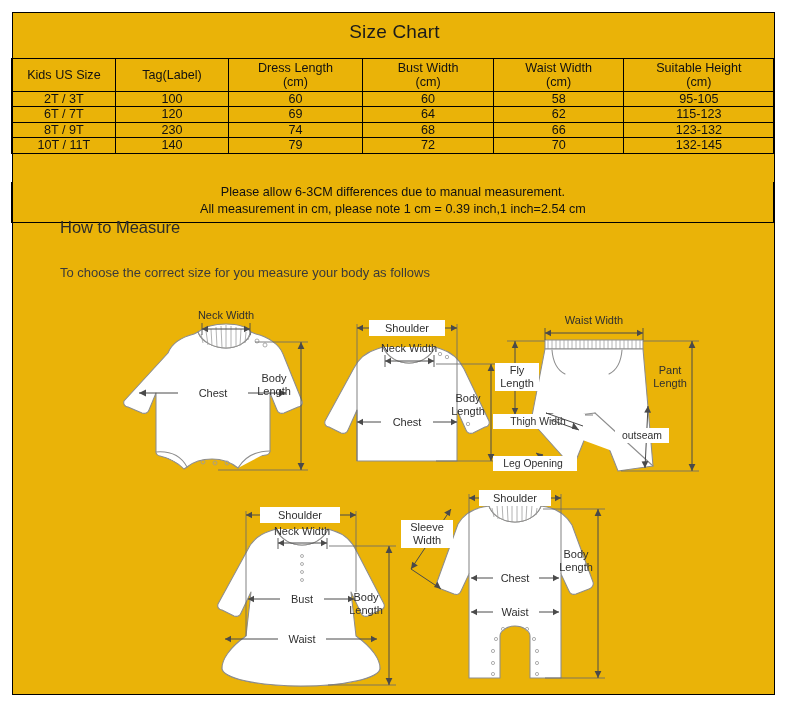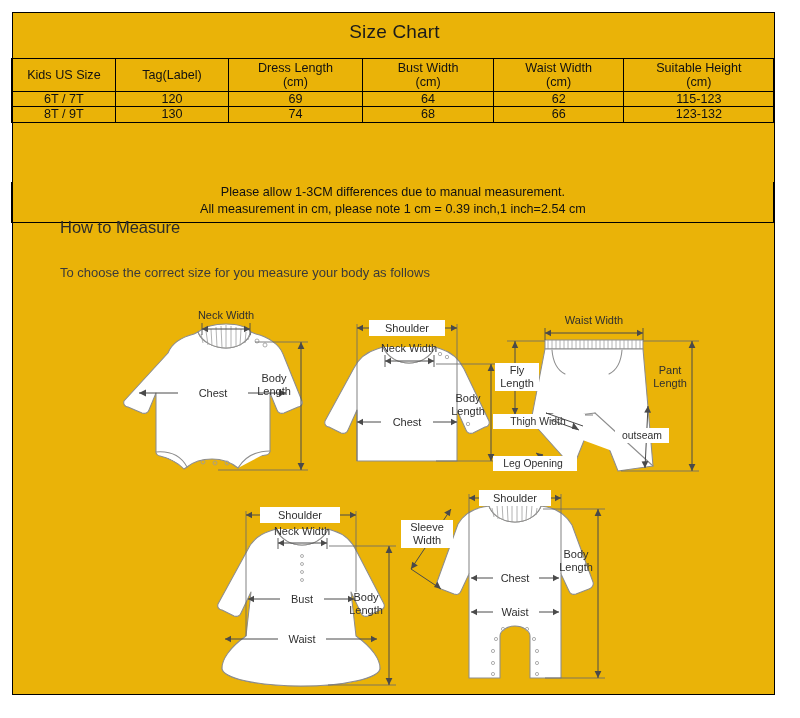--- a/index.html
+++ b/index.html
@@ -157,40 +157,56 @@
             <span class="hdr-line2">(cm)</span>
           </th>
           <th class="c5">
             <span>Suitable Height</span>
             <span class="hdr-line2">(cm)</span>
           </th>
         </tr>
       </thead>
       <tbody>
         <tr>
+          <td class="c0">2T / 3T</td>
+          <td class="c1">100</td>
+          <td class="c2">60</td>
+          <td class="c3">60</td>
+          <td class="c4">58</td>
+          <td class="c5">95-105</td>
+        </tr>
+        <tr>
           <td class="c0">6T / 7T</td>
           <td class="c1">120</td>
           <td class="c2">69</td>
           <td class="c3">64</td>
           <td class="c4">62</td>
           <td class="c5">115-123</td>
         </tr>
         <tr>
           <td class="c0">8T / 9T</td>
-          <td class="c1">130</td>
+          <td class="c1">230</td>
           <td class="c2">74</td>
           <td class="c3">68</td>
           <td class="c4">66</td>
           <td class="c5">123-132</td>
         </tr>
+        <tr>
+          <td class="c0">10T / 11T</td>
+          <td class="c1">140</td>
+          <td class="c2">79</td>
+          <td class="c3">72</td>
+          <td class="c4">70</td>
+          <td class="c5">132-145</td>
+        </tr>
       </tbody>
     </table>
 
     <div id="notes">
-      <div>Please allow 1-3CM differences due to manual measurement.</div>
+      <div>Please allow 6-3CM differences due to manual measurement.</div>
       <div>All measurement in cm, please note 1 cm = 0.39 inch,1 inch=2.54 cm</div>
     </div>
 
     <div id="howto-title">How to Measure</div>
     <div id="howto-sub">To choose the correct size for you measure your body as follows</div>
 
     <div class="diagram" id="d-bodysuit">
       <svg width="215" height="185" viewBox="0 0 215 185">
 
         <path class="garment" d="M70,52 C74,42 84,36 96,33 L100,31

